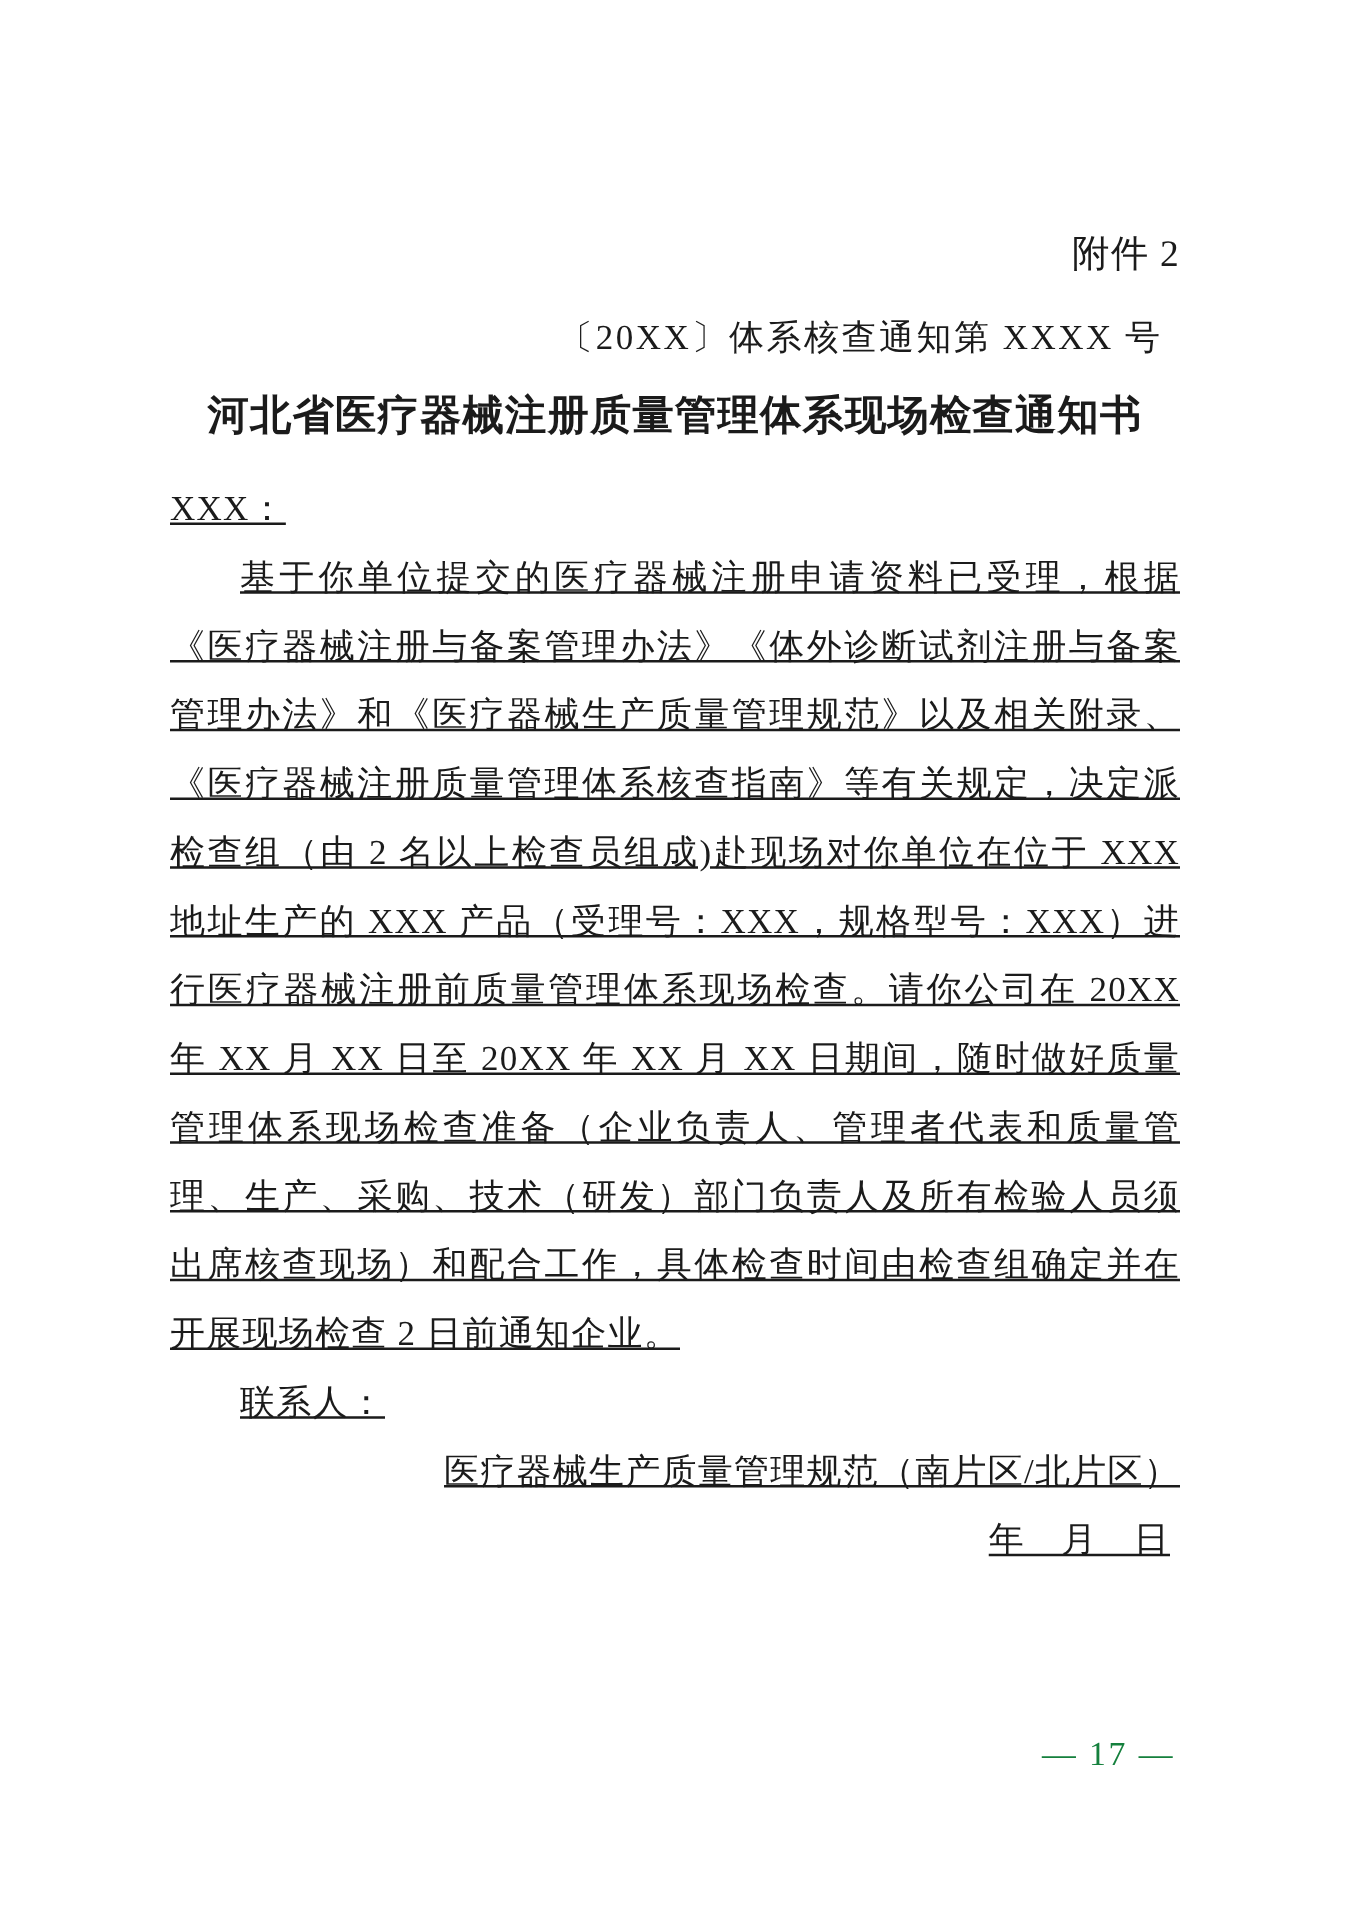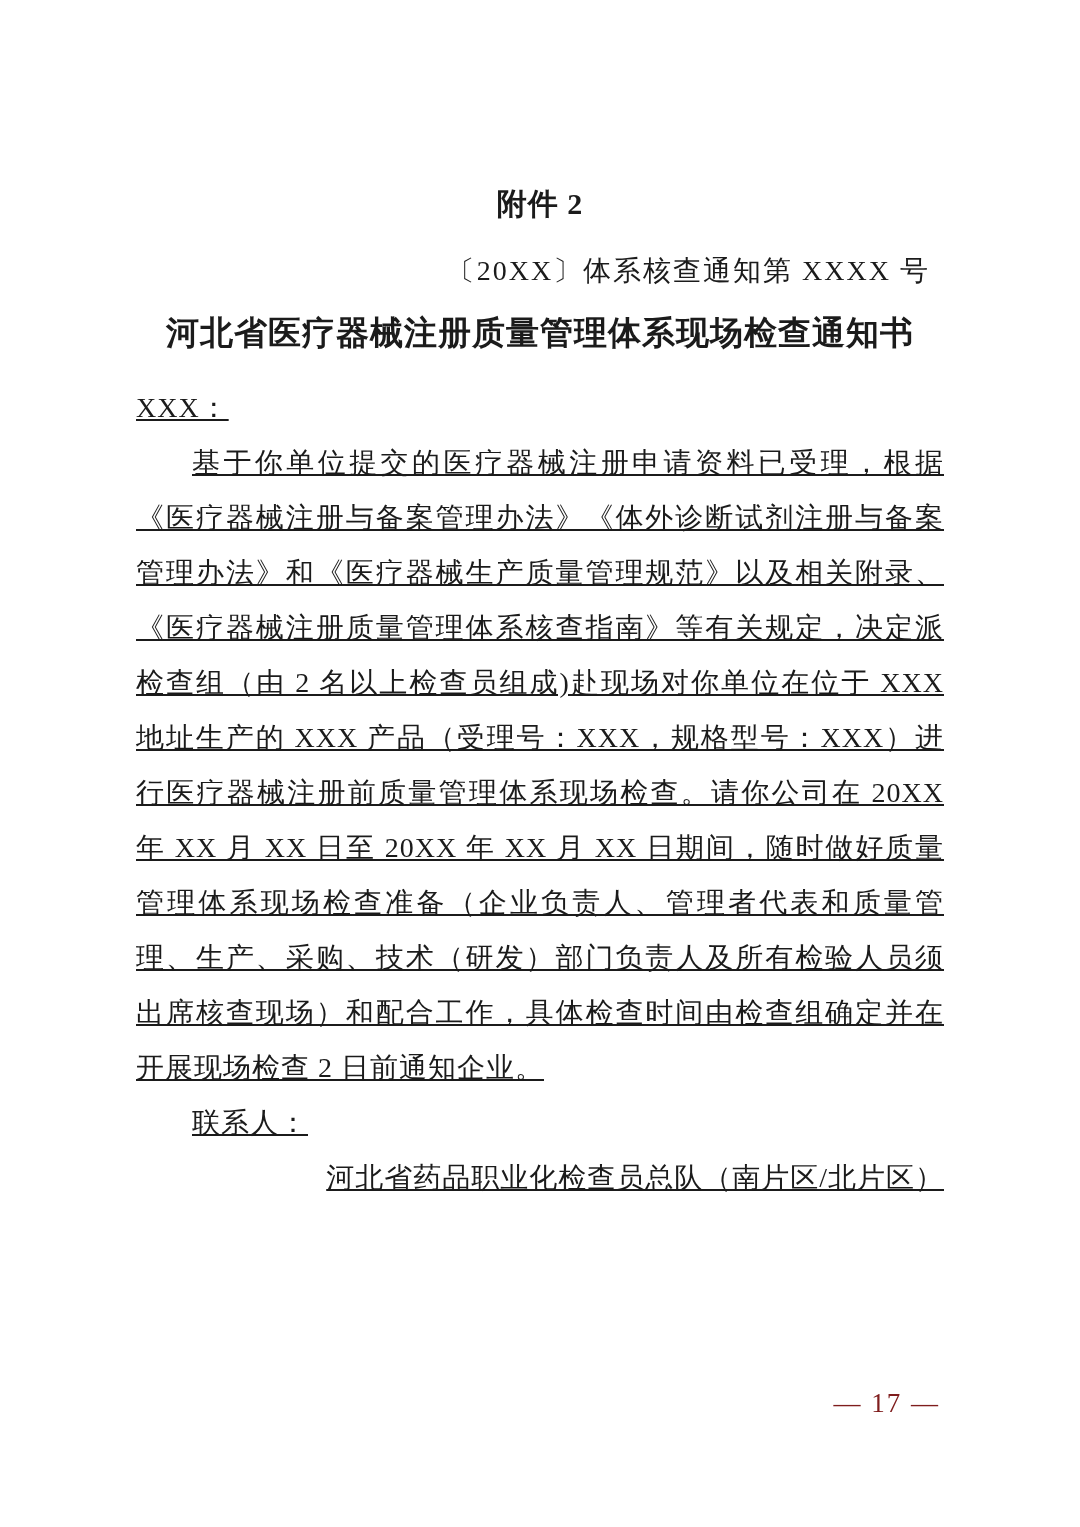--- a/index.html
+++ b/index.html
@@ -19,23 +19,23 @@
     box-sizing: border-box;
   }
   .content {
     position: absolute;
     left: 136px;
     top: 186px;
     width: 808px;
   }
   .attachment-label {
     font-size: 30px;
-    font-weight: 700;
+    font-weight: 400;
     line-height: 36px;
-    text-align: center;
+    text-align: right;
     letter-spacing: 1px;
   }
   .doc-number {
     margin-top: 32px;
     font-size: 28px;
     line-height: 34px;
     text-align: right;
     letter-spacing: 2px;
     padding-right: 14px;
   }
@@ -82,21 +82,21 @@
   .date-line {
     text-align: right;
     padding-right: 8px;
   }
   .page-number {
     position: absolute;
     top: 1388px;
     right: 140px;
     font-size: 27px;
     letter-spacing: 2px;
-    color: #7f1d1d;
+    color: #15803d;
   }
 </style>
 </head>
 <body>
 
 <div class="page">
   <div class="content">
 
     <div class="attachment-label">附件 2</div>
 
@@ -107,19 +107,20 @@
 
     <div class="body-block">
       <div class="salutation">XXX：</div>
 
       <p class="main-paragraph">基于你单位提交的医疗器械注册申请资料已受理，根据《医疗器械注册与备案管理办法》《体外诊断试剂注册与备案管理办法》和《医疗器械生产质量管理规范》以及相关附录、《医疗器械注册质量管理体系核查指南》等有关规定，决定派检查组（由 2 名以上检查员组成)赴现场对你单位在位于 XXX 地址生产的 XXX 产品（受理号：XXX，规格型号：XXX）进行医疗器械注册前质量管理体系现场检查。请你公司在 20XX 年 XX 月 XX 日至 20XX 年 XX 月 XX 日期间，随时做好质量管理体系现场检查准备（企业负责人、管理者代表和质量管理、生产、采购、技术（研发）部门负责人及所有检验人员须出席核查现场）和配合工作，具体检查时间由检查组确定并在开展现场检查 2 日前通知企业。</p>
 
 
       <div class="contact-line">联系人：</div>
 
 
-      <div class="signature-line">河北省药品职业化检查员总队（南片区/北片区）</div>
+      <div class="signature-line">医疗器械生产质量管理规范（南片区/北片区）</div>
 
+      <div class="date-line">年　月　日</div>
     </div>
   </div>
 
   <div class="page-number">— 17 —</div>
 </div>
 
 </body></html>

